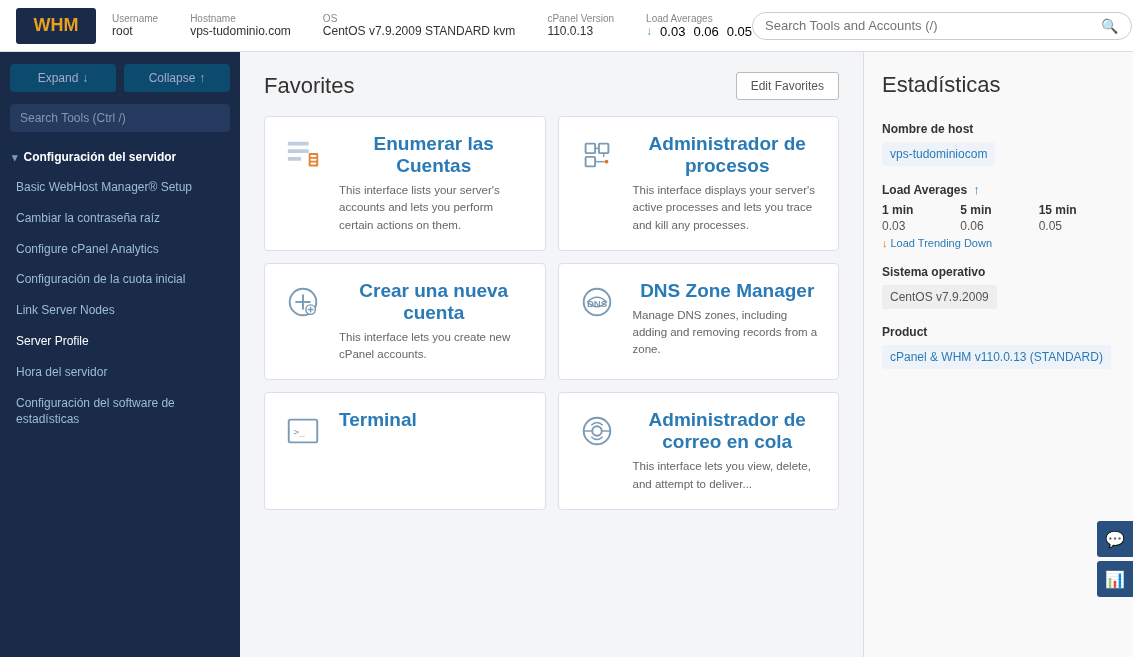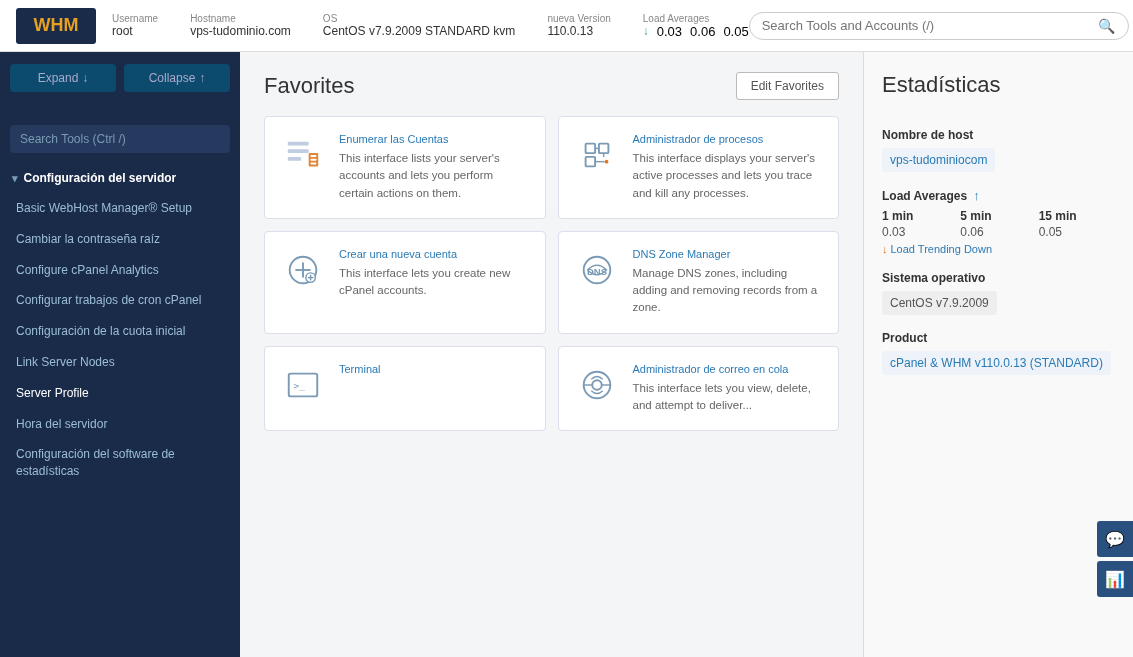--- a/index.html
+++ b/index.html
@@ -114,21 +114,20 @@
     }
     .sidebar-search input {
       width: 100%;
       padding: 7px 10px;
       border-radius: 4px;
       border: none;
       background: #253a5e;
       color: #aac;
       font-size: 12px;
       outline: none;
-      margin-top: 21px;
     }
     .sidebar-search input::placeholder { color: #7a9ab5; }
     .sidebar-nav {
       flex: 1;
       overflow-y: auto;
       padding-bottom: 12px;
     }
     .sidebar-nav::-webkit-scrollbar { width: 4px; }
     .sidebar-nav::-webkit-scrollbar-thumb { background: #3a5070; border-radius: 2px; }
     .sidebar-section-header {
@@ -205,46 +204,47 @@
       width: 44px;
       height: 44px;
       flex-shrink: 0;
       display: flex;
       align-items: center;
       justify-content: center;
     }
     .fav-icon svg { width: 38px; height: 38px; }
     .fav-body {}
     .fav-title {
-      font-size: 11px;
+      font-size: 19px;
       color: #2a7ab5;
-      font-weight: 400;
+      font-weight: 700;
       margin-bottom: 5px;
       text-decoration: none;
+      text-align: center;
     }
     .fav-desc {
       font-size: 11.5px;
       color: #666;
       line-height: 1.5;
     }
 
     
     .stats-panel {
       width: 270px;
       background: #f9f9f9;
       border-left: 1px solid #ddd;
       padding: 20px 18px;
       overflow-y: auto;
       flex-shrink: 0;
     }
     .stats-title {
       font-size: 22px;
       color: #333;
       font-weight: 400;
-      margin-bottom: 30px;
+      margin-bottom: 24px;
     }
     .stats-section { margin-bottom: 16px; }
     .stats-section-label {
       font-size: 12px;
       font-weight: 700;
       color: #333;
       margin-bottom: 6px;
     }
     .stats-value {
       font-size: 12px;
@@ -317,21 +317,21 @@
     </div>
     <div class="meta-item">
       <span class="meta-label">Hostname</span>
       <span class="meta-value">vps-tudominio.com</span>
     </div>
     <div class="meta-item">
       <span class="meta-label">OS</span>
       <span class="meta-value">CentOS v7.9.2009 STANDARD kvm</span>
     </div>
     <div class="meta-item">
-      <span class="meta-label">nueva Version</span>
+      <span class="meta-label">cPanel Version</span>
       <span class="meta-value">110.0.13</span>
     </div>
     <div class="meta-item">
       <span class="meta-label">Load Averages</span>
       <div class="load-values">
         <span class="load-down-arrow">↓</span>
         <span>0.03</span>
         <span>0.06</span>
         <span>0.05</span>
       </div>
@@ -361,21 +361,20 @@
       <input type="text" placeholder="Search Tools (Ctrl /)" style="">
     </div>
     <div class="sidebar-nav">
       <div class="sidebar-section-header">
         <span class="chevron">▾</span>
         <span>Configuración del servidor</span>
       </div>
       <div class="sidebar-item">Basic WebHost Manager® Setup</div>
       <div class="sidebar-item">Cambiar la contraseña raíz</div>
       <div class="sidebar-item">Configure cPanel Analytics</div>
-      <div class="sidebar-item">Configurar trabajos de cron cPanel</div>
       <div class="sidebar-item">Configuración de la cuota inicial</div>
       <div class="sidebar-item">Link Server Nodes</div>
       <div class="sidebar-item active">Server Profile</div>
       <div class="sidebar-item">Hora del servidor</div>
       <div class="sidebar-item">Configuración del software de estadísticas</div>
     </div>
   </div>
 
   <div class="content-area">
 

